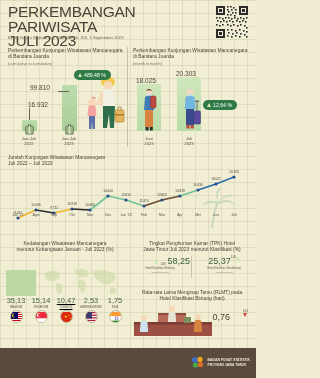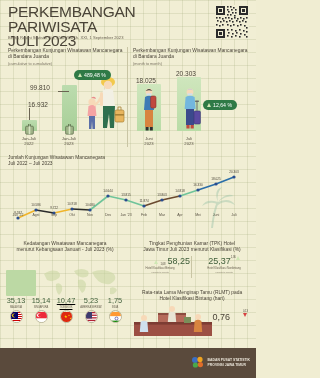--- a/index.html
+++ b/index.html
@@ -446,21 +446,21 @@
         <div class="flagimg">
           <svg width="13" height="13" viewBox="0 0 13 13">
             <rect width="13" height="13" fill="#de2910"></rect>
             <text x="3" y="6" font-size="4" fill="#ffde00">★</text>
             <text x="7" y="4" font-size="2.2" fill="#ffde00">★</text>
             <text x="8.6" y="7" font-size="2.2" fill="#ffde00">★</text>
           </svg>
         </div>
       </div>
       <div class="fcol" style="left:77px;">
-        <div class="fval">5,23</div>
+        <div class="fval">2,53</div>
         <div class="fname">AMERIKA SERIKAT</div>
         <div class="flagimg">
           <svg width="13" height="13" viewBox="0 0 13 13">
             <rect width="13" height="13" fill="#fff"></rect>
             <g fill="#b22234">
                 <rect y="0" width="13" height="1.3"></rect>
                 <rect y="2.6" width="13" height="1.3"></rect>
                 <rect y="5.2" width="13" height="1.3"></rect>
                 <rect y="7.8" width="13" height="1.3"></rect>
                 <rect y="10.4" width="13" height="1.3"></rect>

